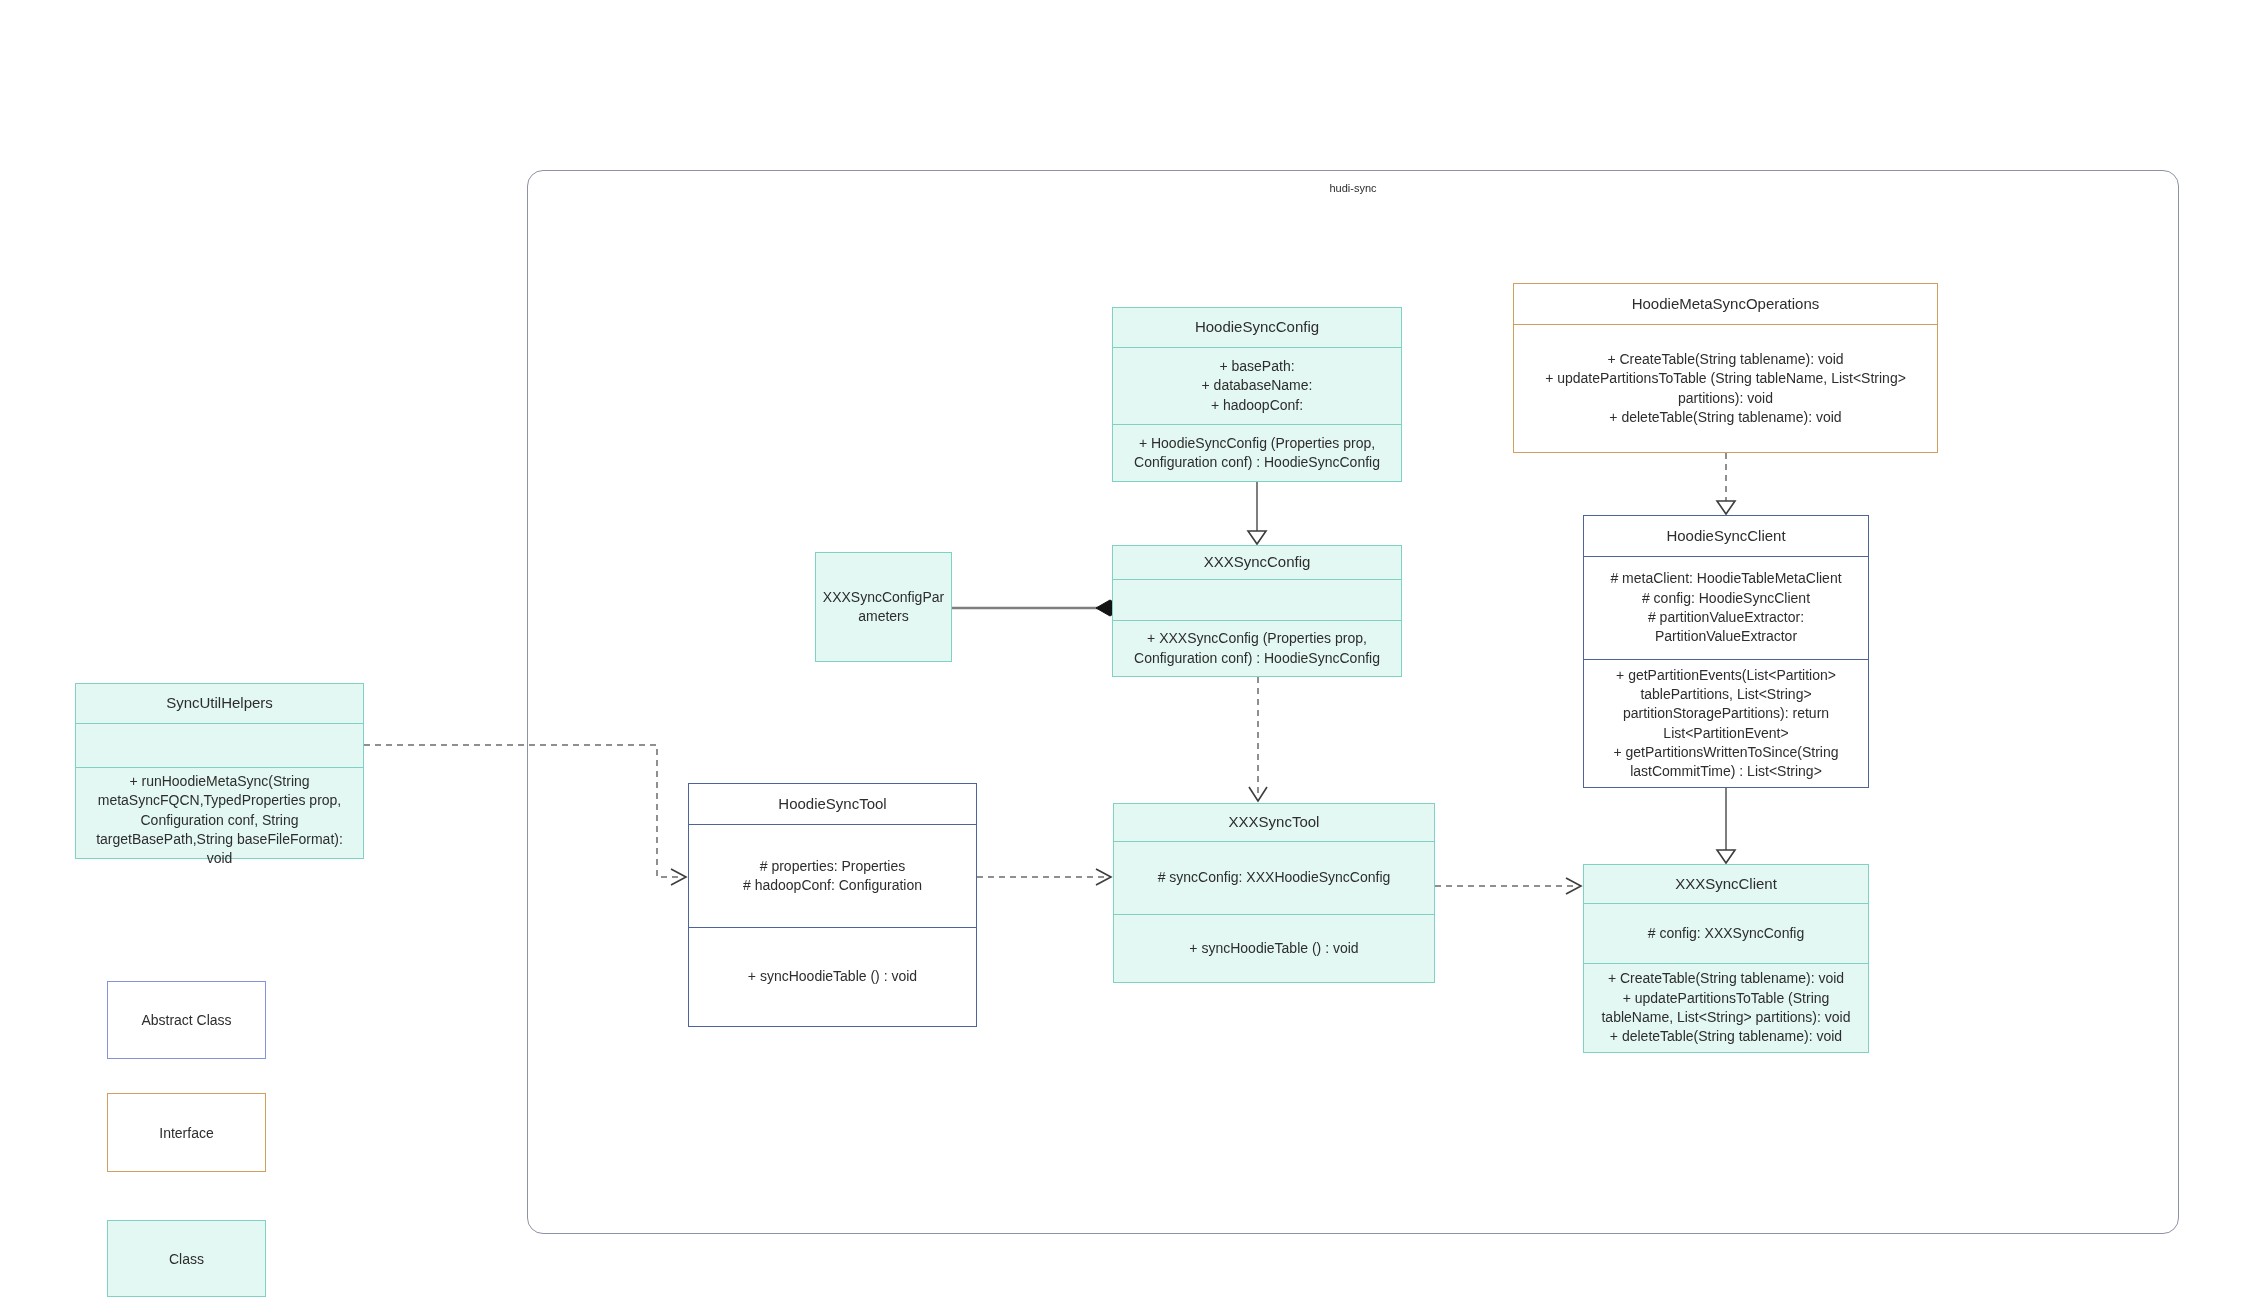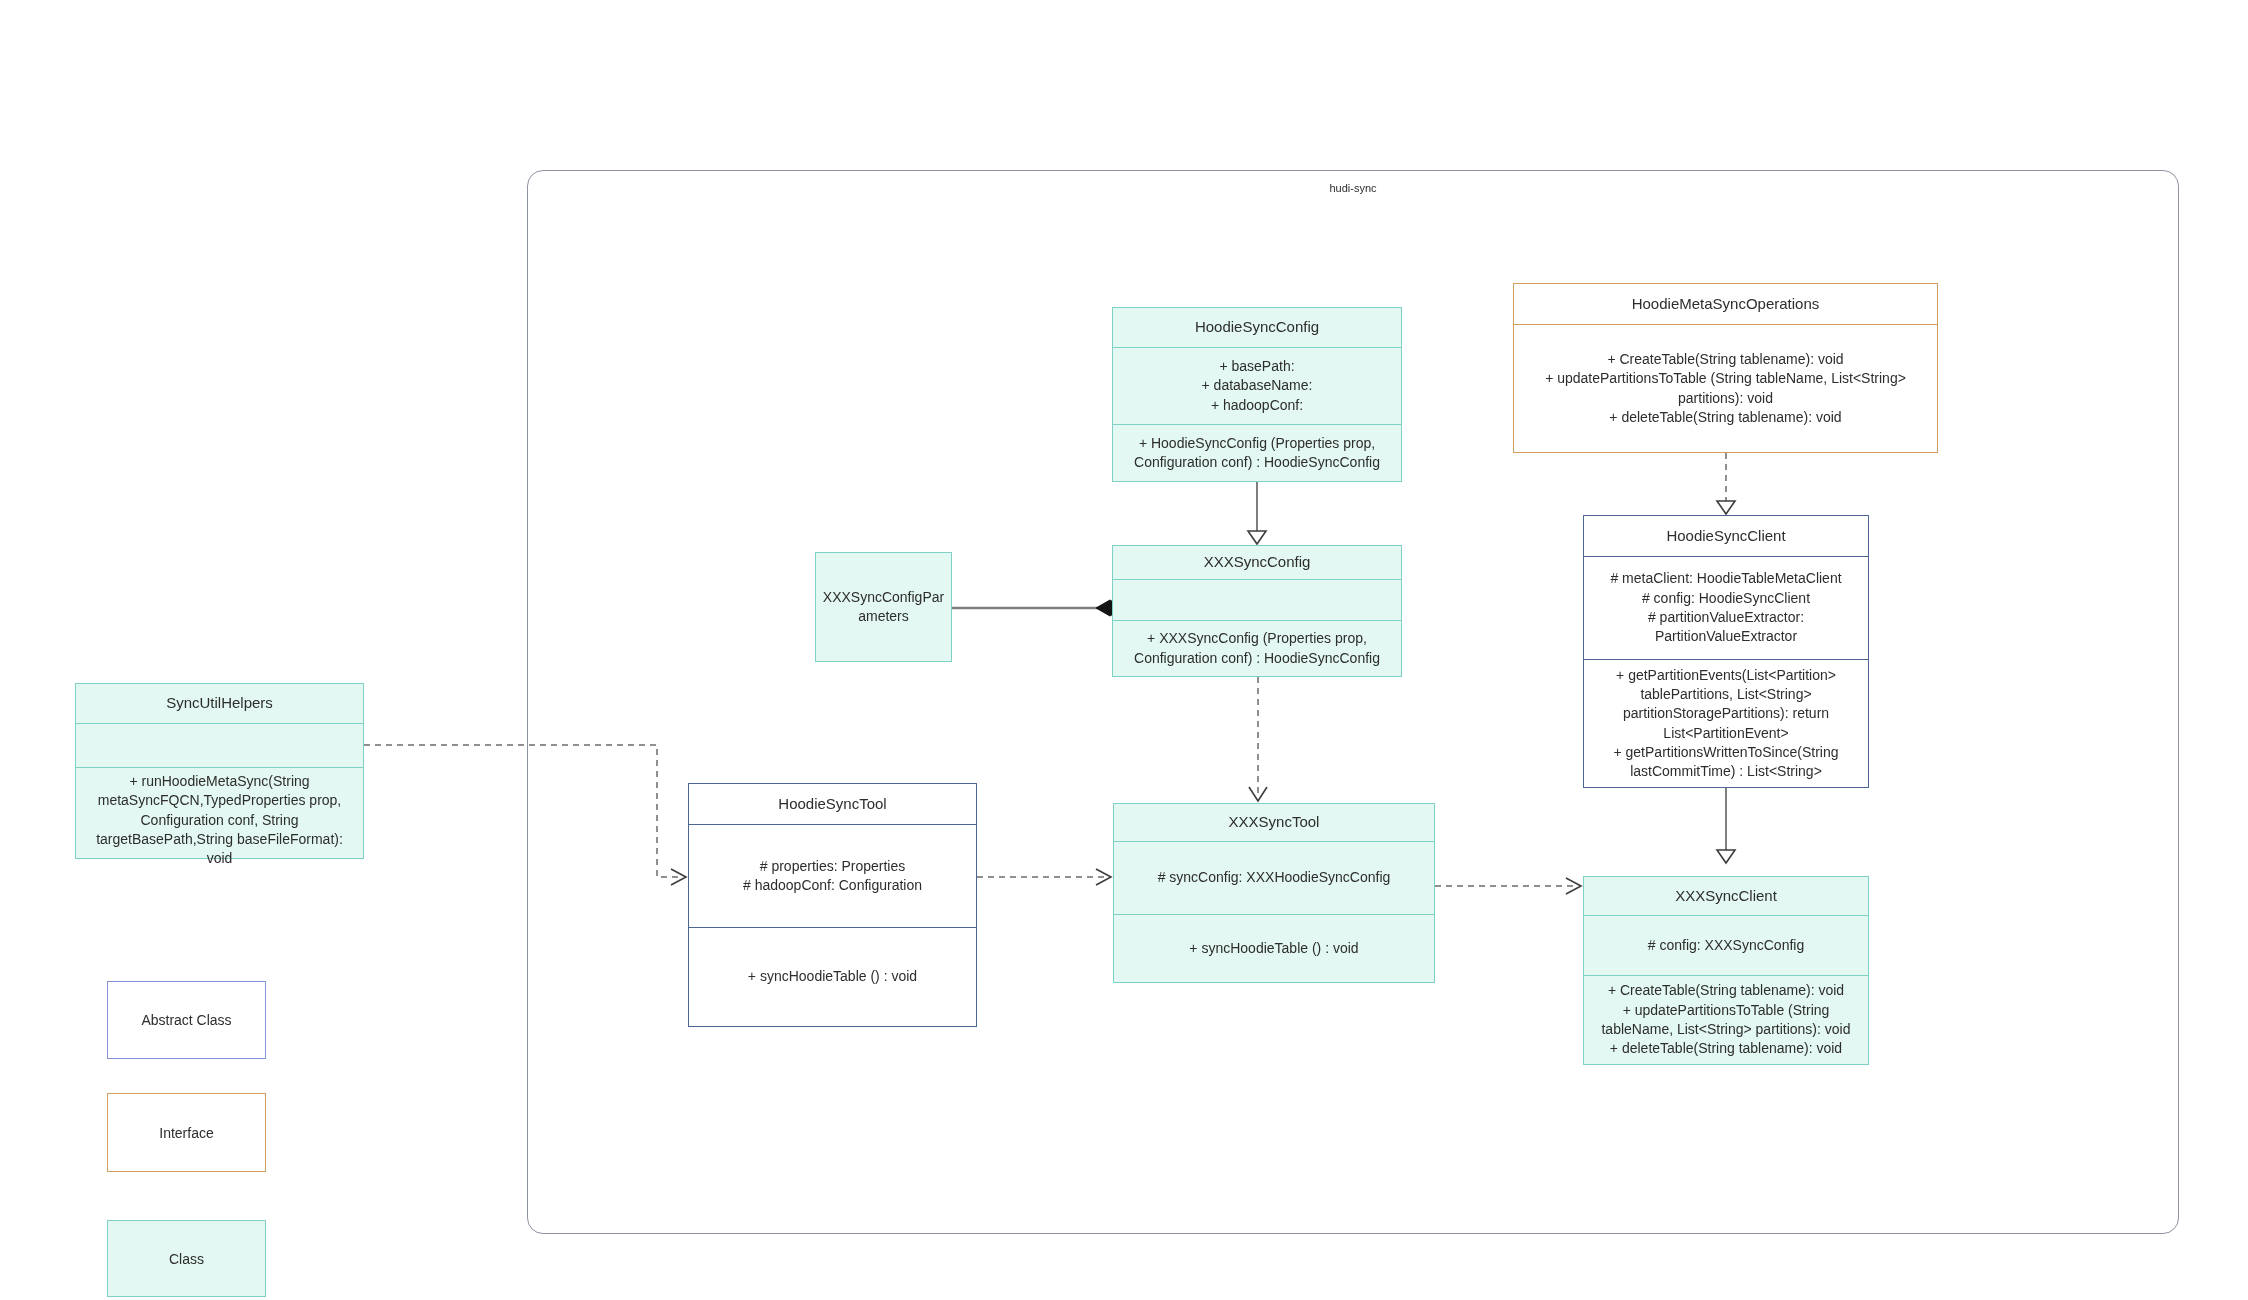--- a/index.html
+++ b/index.html
@@ -163,21 +163,21 @@
   <div class="uml-box teal" style="left:1113px;top:803px;width:322px;height:180px;">
     <div class="ttl" style="height:37px;">XXXSyncTool</div>
     <div class="sec" style="height:73px;">
       <div>#  syncConfig: XXXHoodieSyncConfig</div>
     </div>
     <div class="sec grow">
       <div>+  syncHoodieTable () : void</div>
     </div>
   </div>
 
-  <div class="uml-box teal" style="left:1583px;top:864px;width:286px;height:189px;margin-top:12px;">
+  <div class="uml-box teal" style="left:1583px;top:864px;width:286px;height:189px;">
     <div class="ttl" style="height:38px;">XXXSyncClient</div>
     <div class="sec" style="height:60px;">
       <div>#  config: XXXSyncConfig</div>
     </div>
     <div class="sec grow">
       <div>+  CreateTable(String tablename): void</div>
       <div>+  updatePartitionsToTable (String tableName, List&lt;String&gt; partitions): void</div>
       <div>+  deleteTable(String tablename): void</div>
     </div>
   </div>

